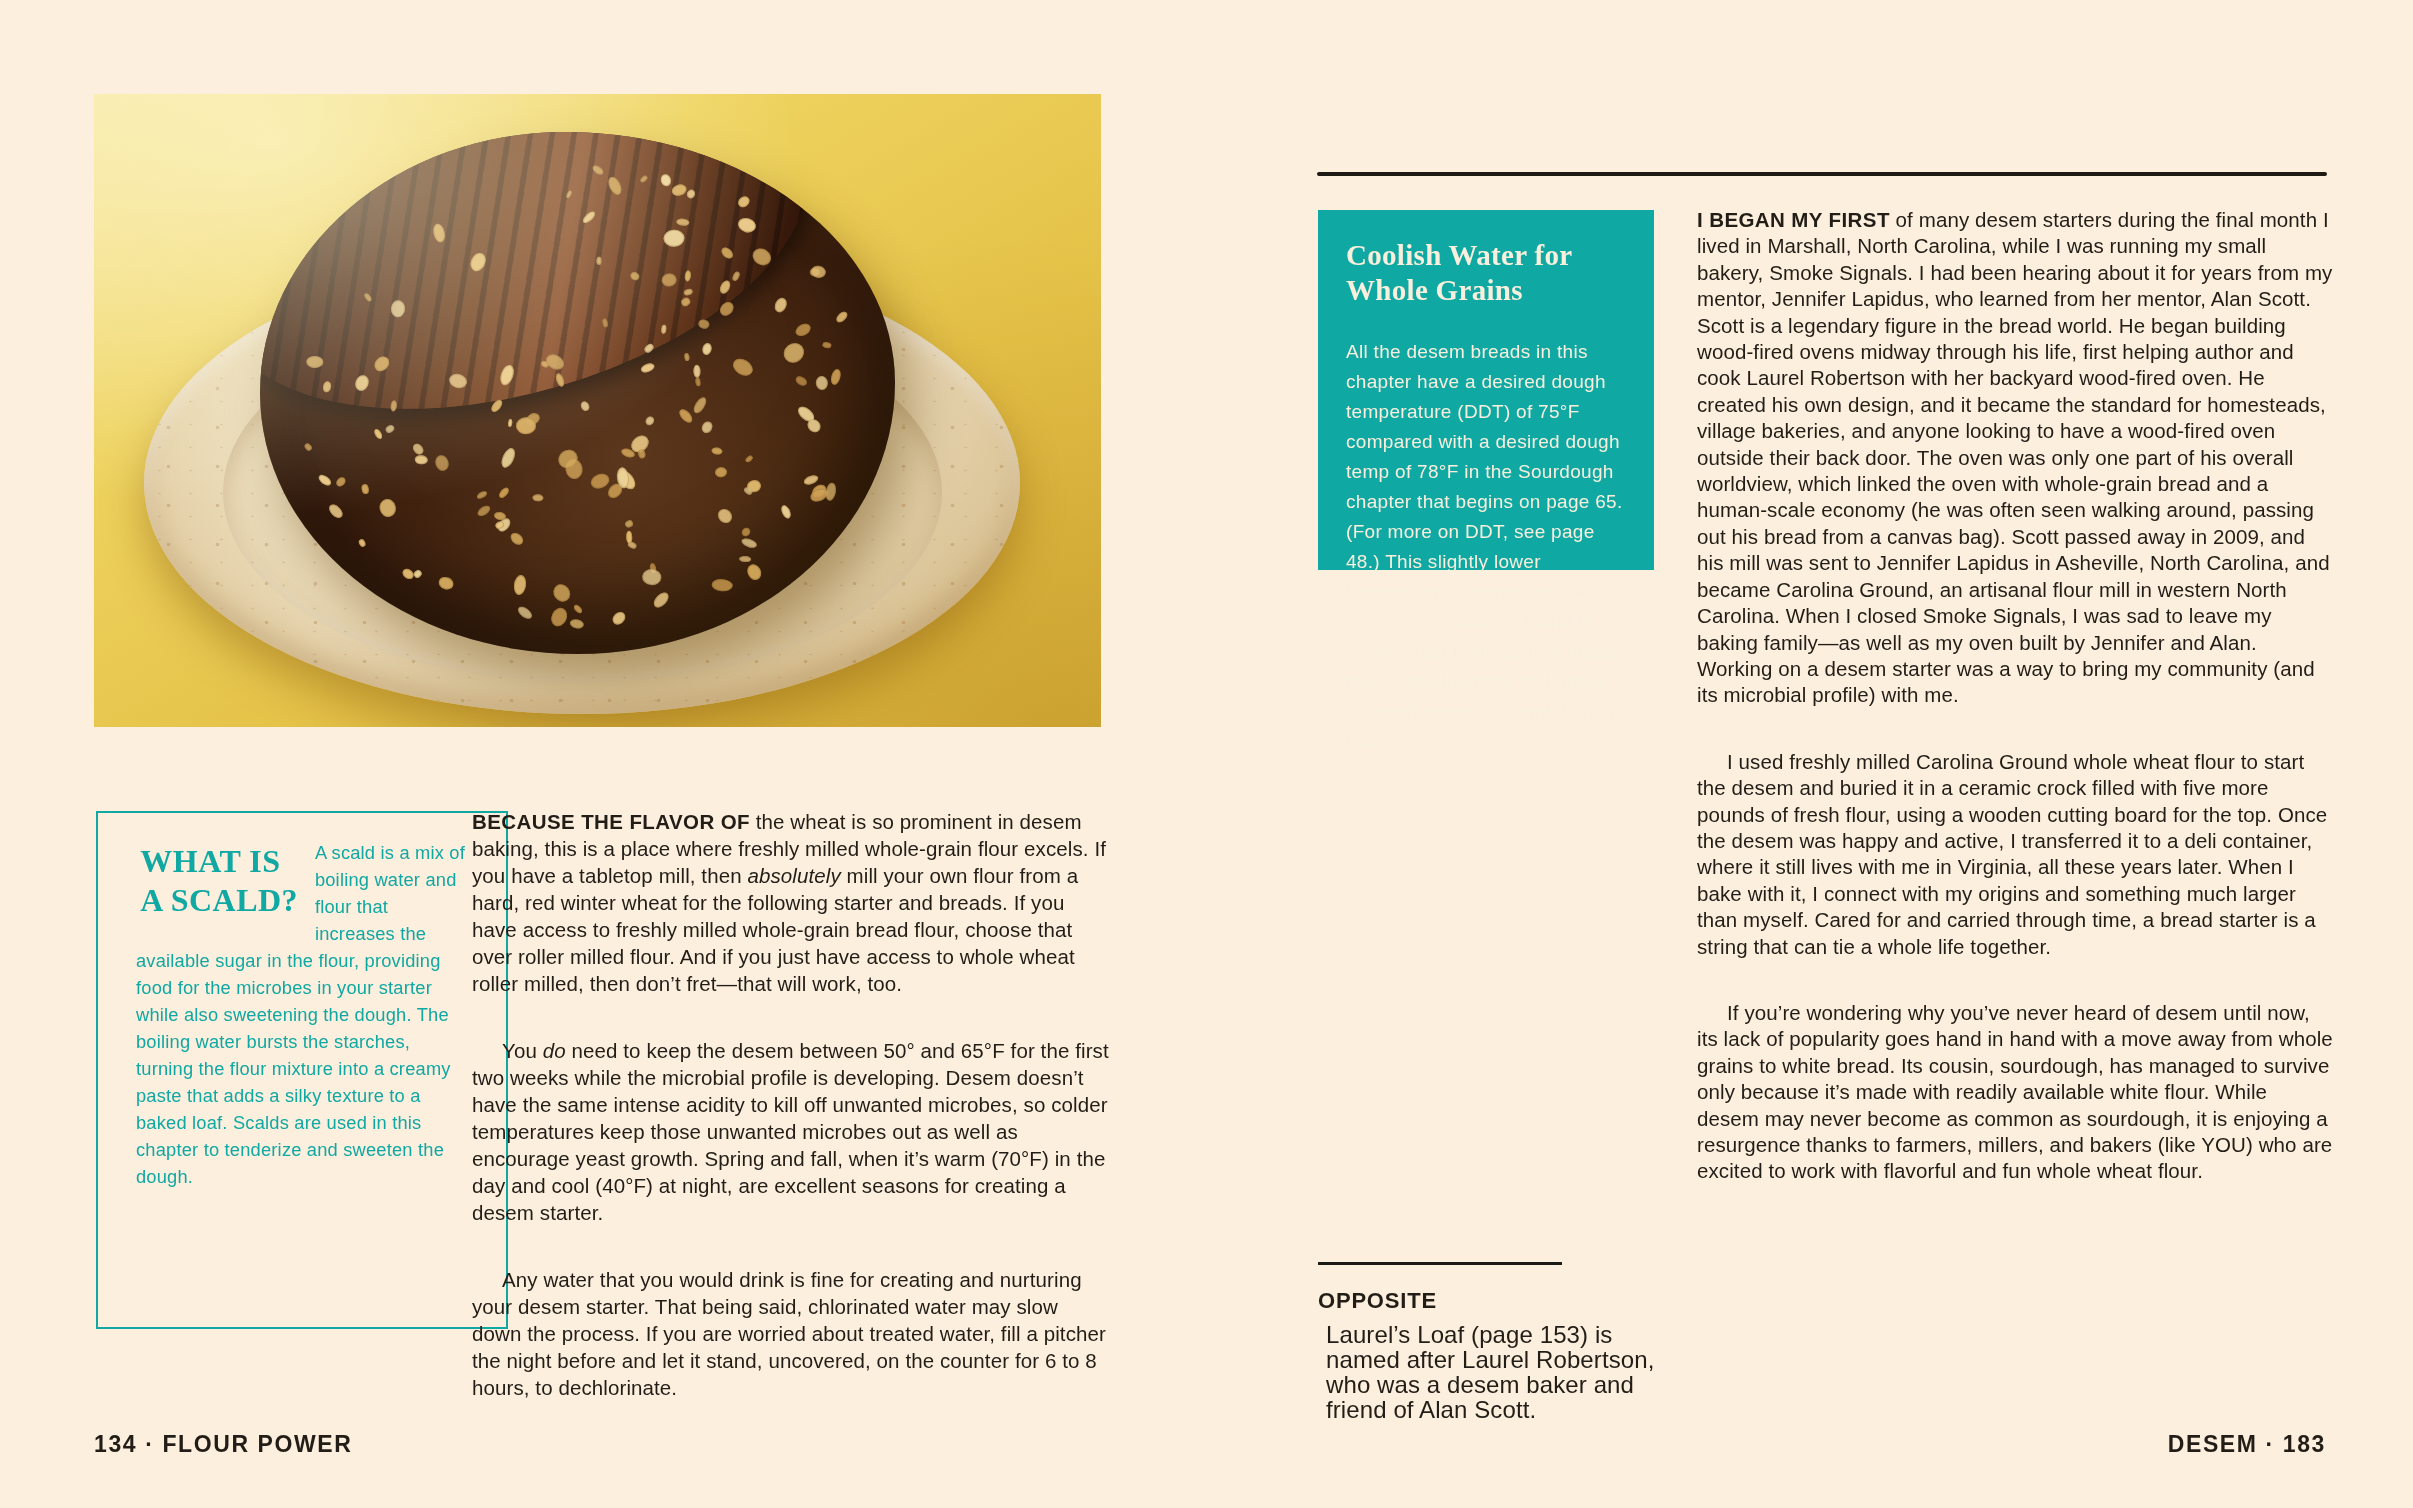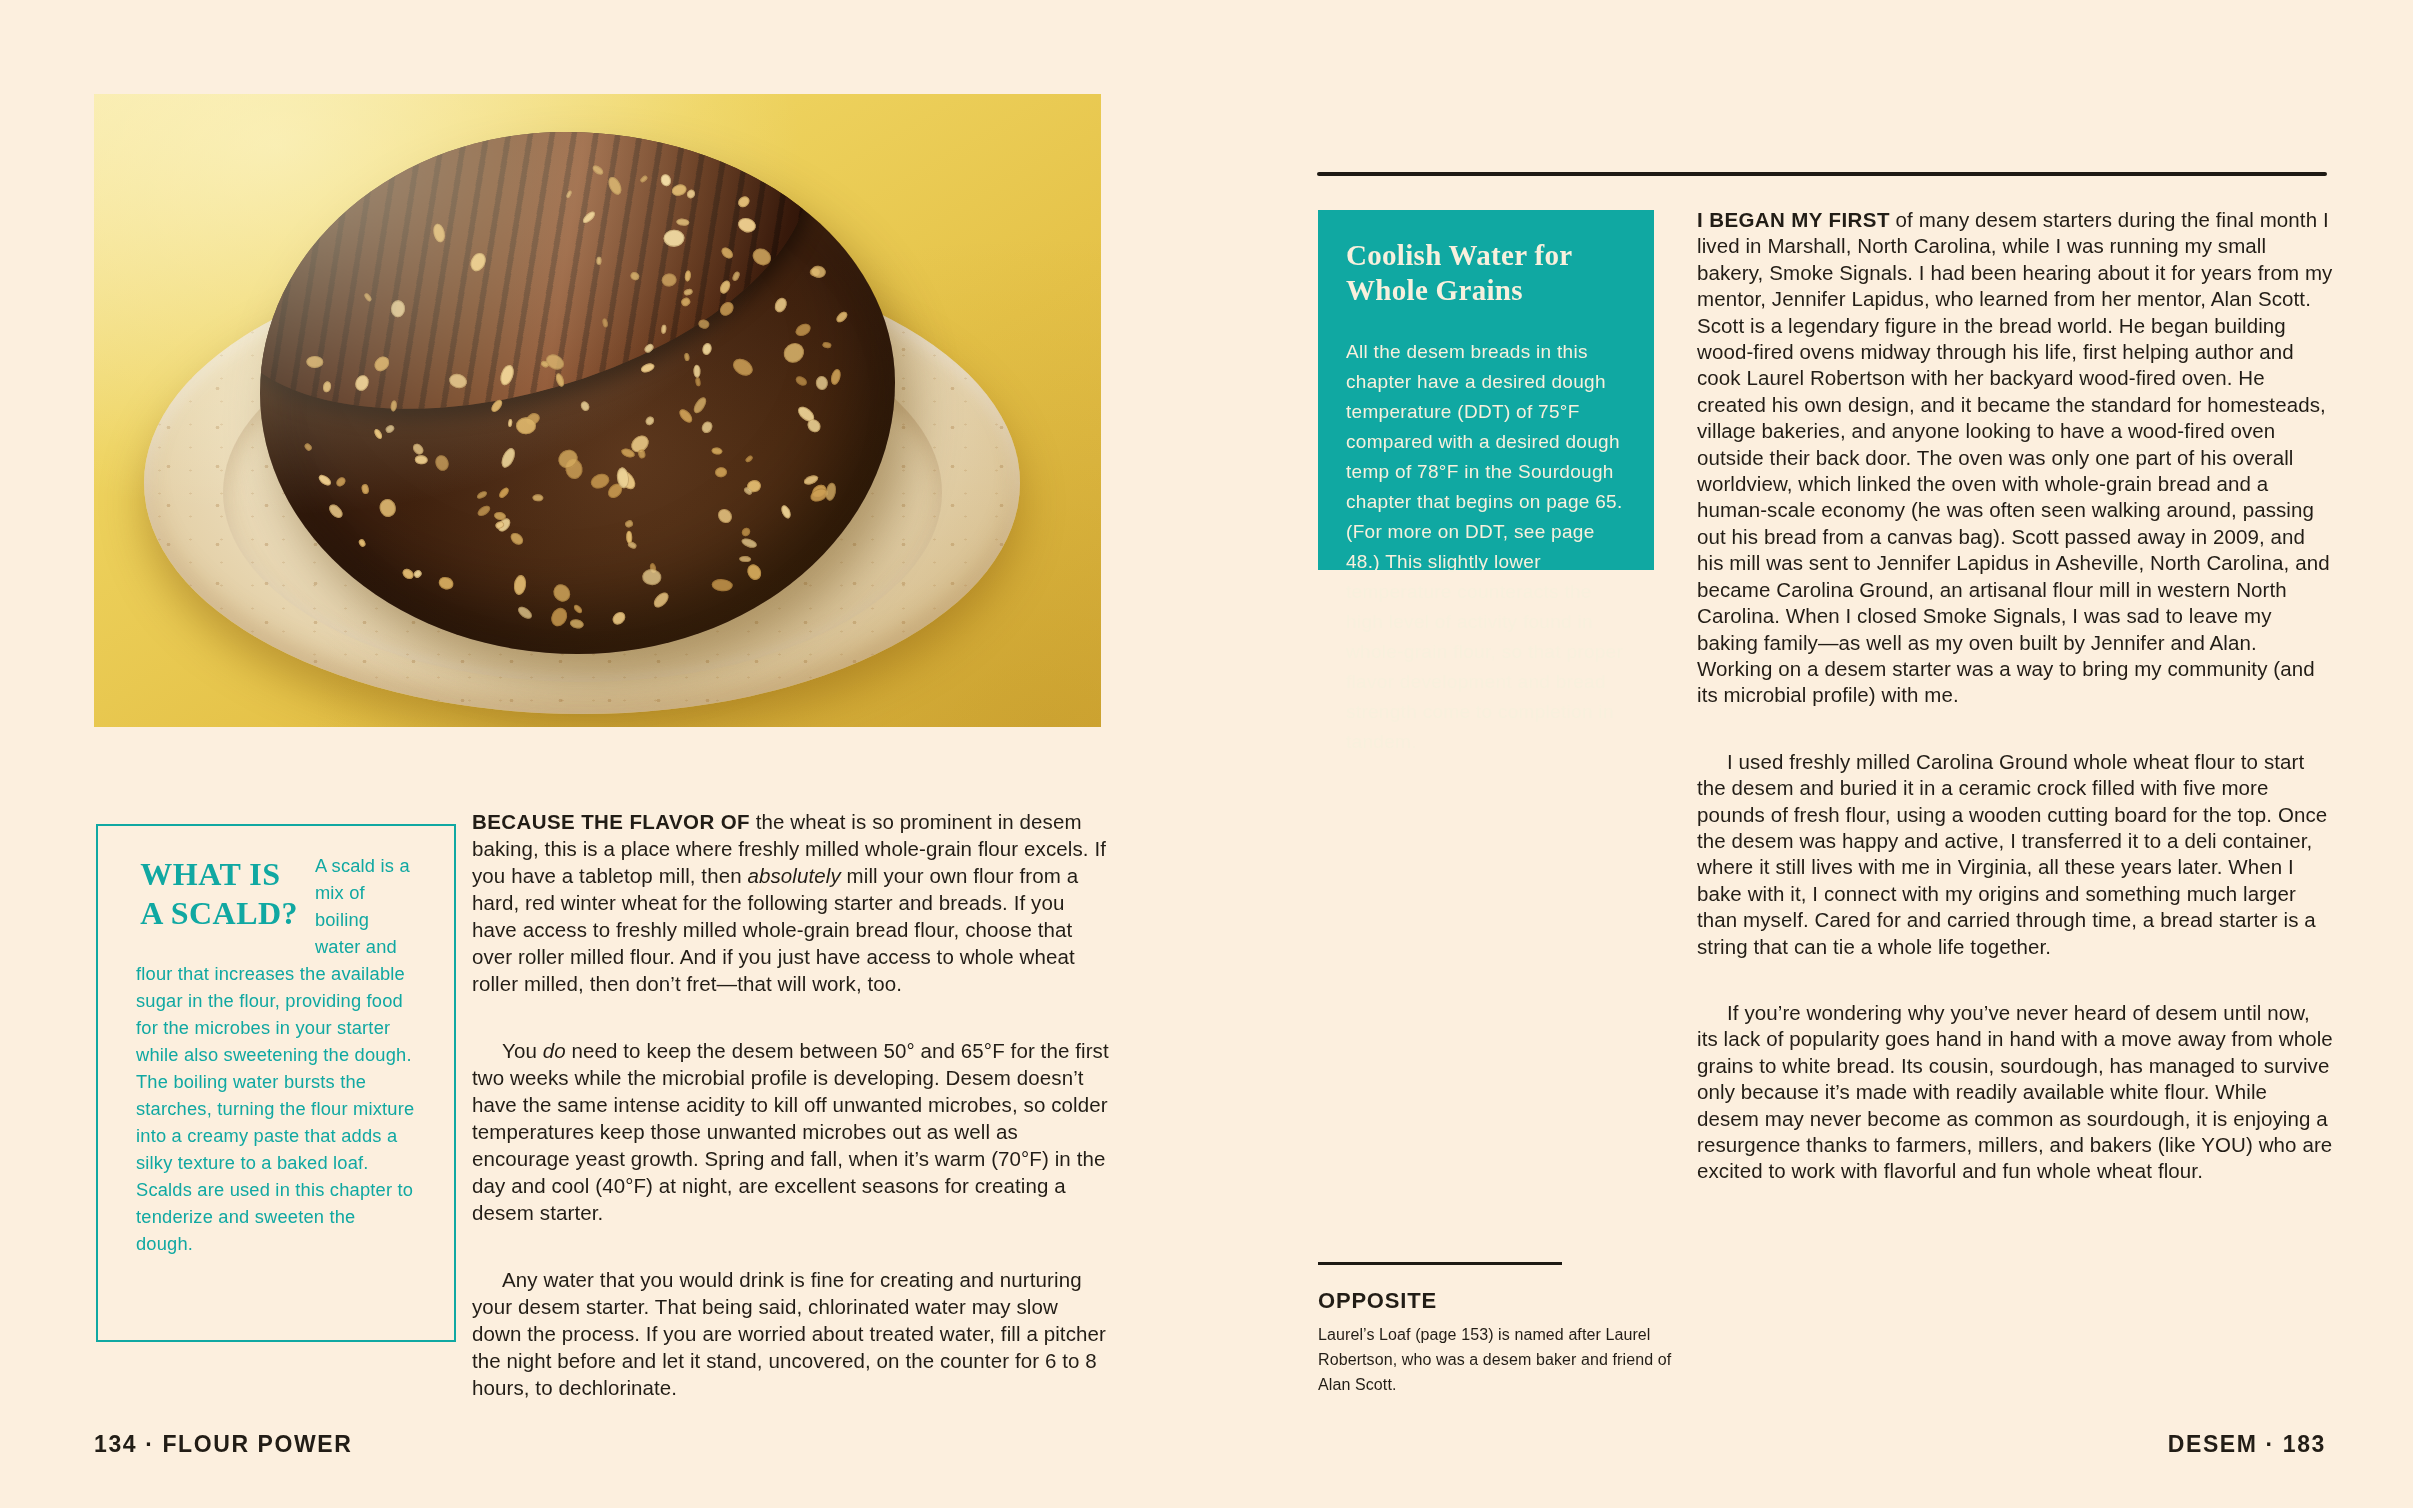--- a/index.html
+++ b/index.html
@@ -63,23 +63,23 @@
   .oat{position:absolute;border-radius:50%;}
 
   
   .body-text p{margin:0;font-size:20.5px;line-height:27px;letter-spacing:0.1px;}
   .body-text p.indent{text-indent:30px;margin-top:40px;}
   .lead-in{font-weight:700;letter-spacing:0.4px;}
   .ital{font-style:italic;}
 
   
   .scald-box{
-    position:absolute;left:96px;top:811px;width:360px;height:518px;
+    position:absolute;left:96px;top:811px;width:412px;height:518px;
     border:2.7px solid #10a8a2;box-sizing:border-box;
-    padding:26px 38px 0 38px;color:#10a8a2;margin-top:13px;
+    padding:26px 38px 0 38px;color:#10a8a2;
   }
   .scald-title{
     float:left;width:167px;margin:3.2px 7.6px 23px 4.3px;
     font-family:"Liberation Serif", serif;font-weight:700;
     font-size:32px;line-height:39px;letter-spacing:0.5px;
   }
   .scald-title span{display:block;}
   .scald-body{font-size:18.3px;line-height:27px;letter-spacing:0.2px;}
 
   .left-body{position:absolute;left:472px;top:808px;width:637px;}
@@ -114,21 +114,21 @@
     font-size:29px;line-height:35px;margin:0 0 29px 0;letter-spacing:0.3px;
   }
   .coolish-body{font-size:19px;line-height:30px;letter-spacing:0.3px;}
 
   .right-body{position:absolute;left:1697px;top:207px;width:637px;}
   .right-body p{font-size:20.5px;line-height:26.4px;}
 
   .caption{position:absolute;left:1318px;top:1262px;width:378px;}
   .caption-rule{width:244px;height:3.2px;background:#1e1a14;margin-bottom:23px;}
   .caption-label{font-size:22px;font-weight:700;letter-spacing:0.8px;margin:0 0 7.6px 0;}
-  .caption-text{font-size:16px;line-height:25px;margin:0;letter-spacing:0.1px;}
+  .caption-text{font-size:24px;line-height:25px;margin:8px;letter-spacing:0.1px;}
 </style>
 </head>
 <body>
 
 <div class="spread">
 
   <div class="photo">
     <div class="plate"></div>
     <div class="bread">
       <div class="bread-flap"></div>

